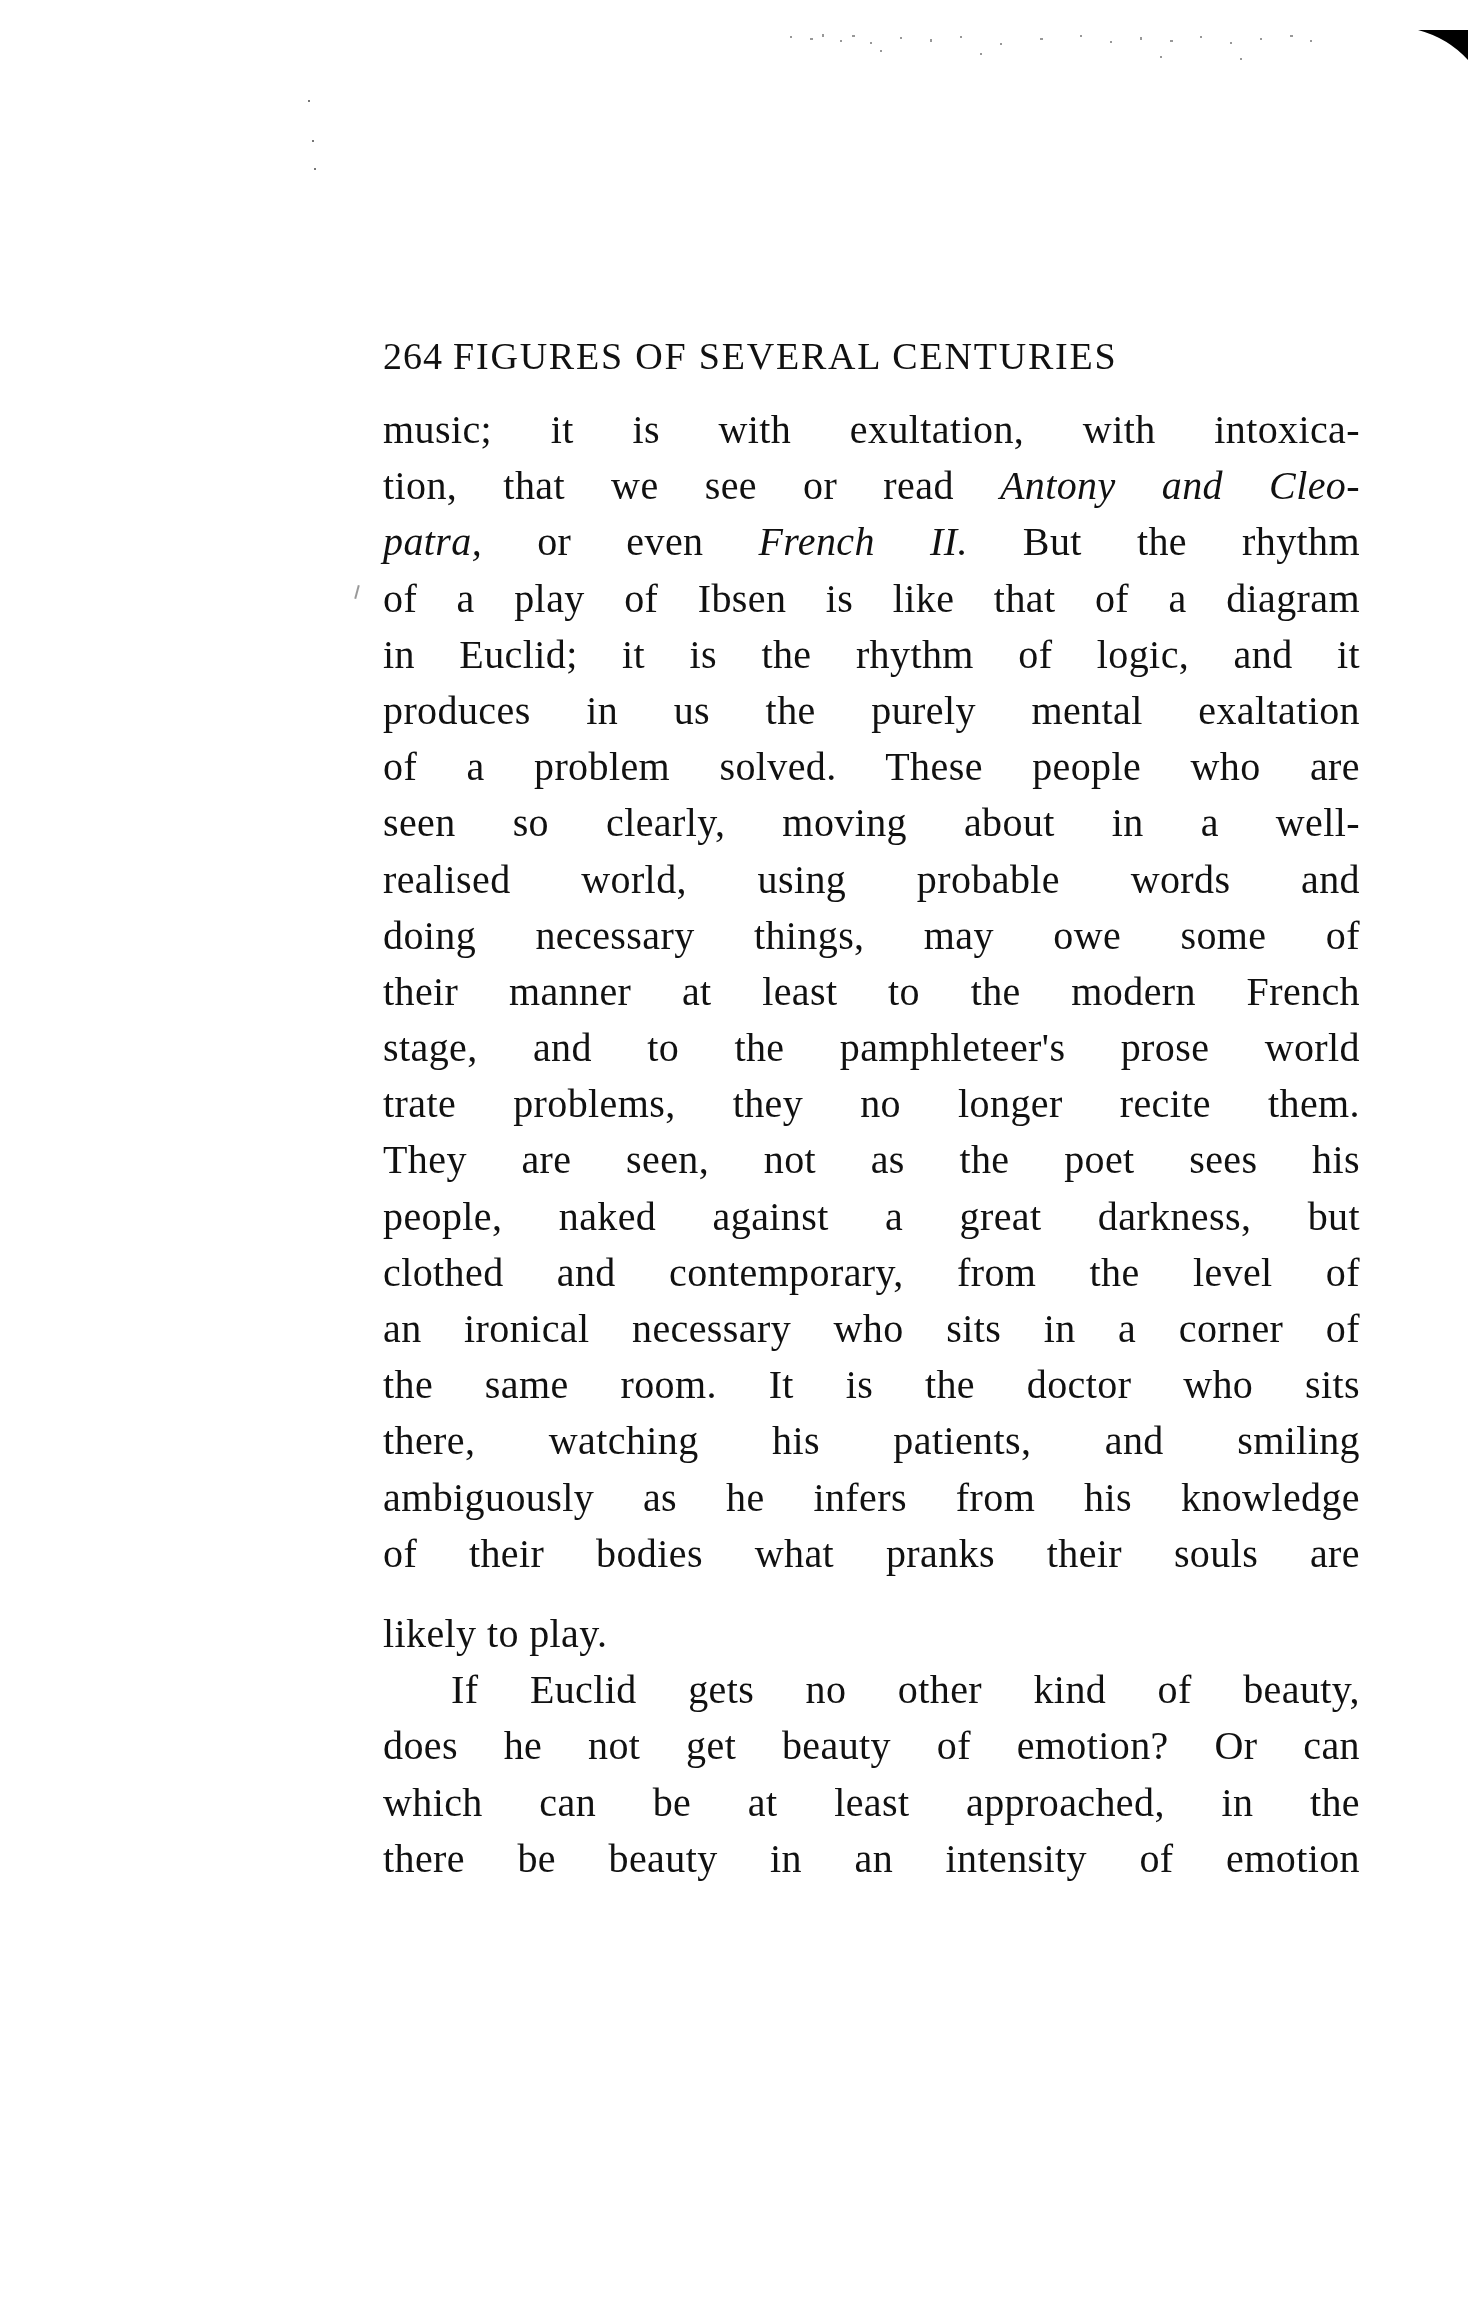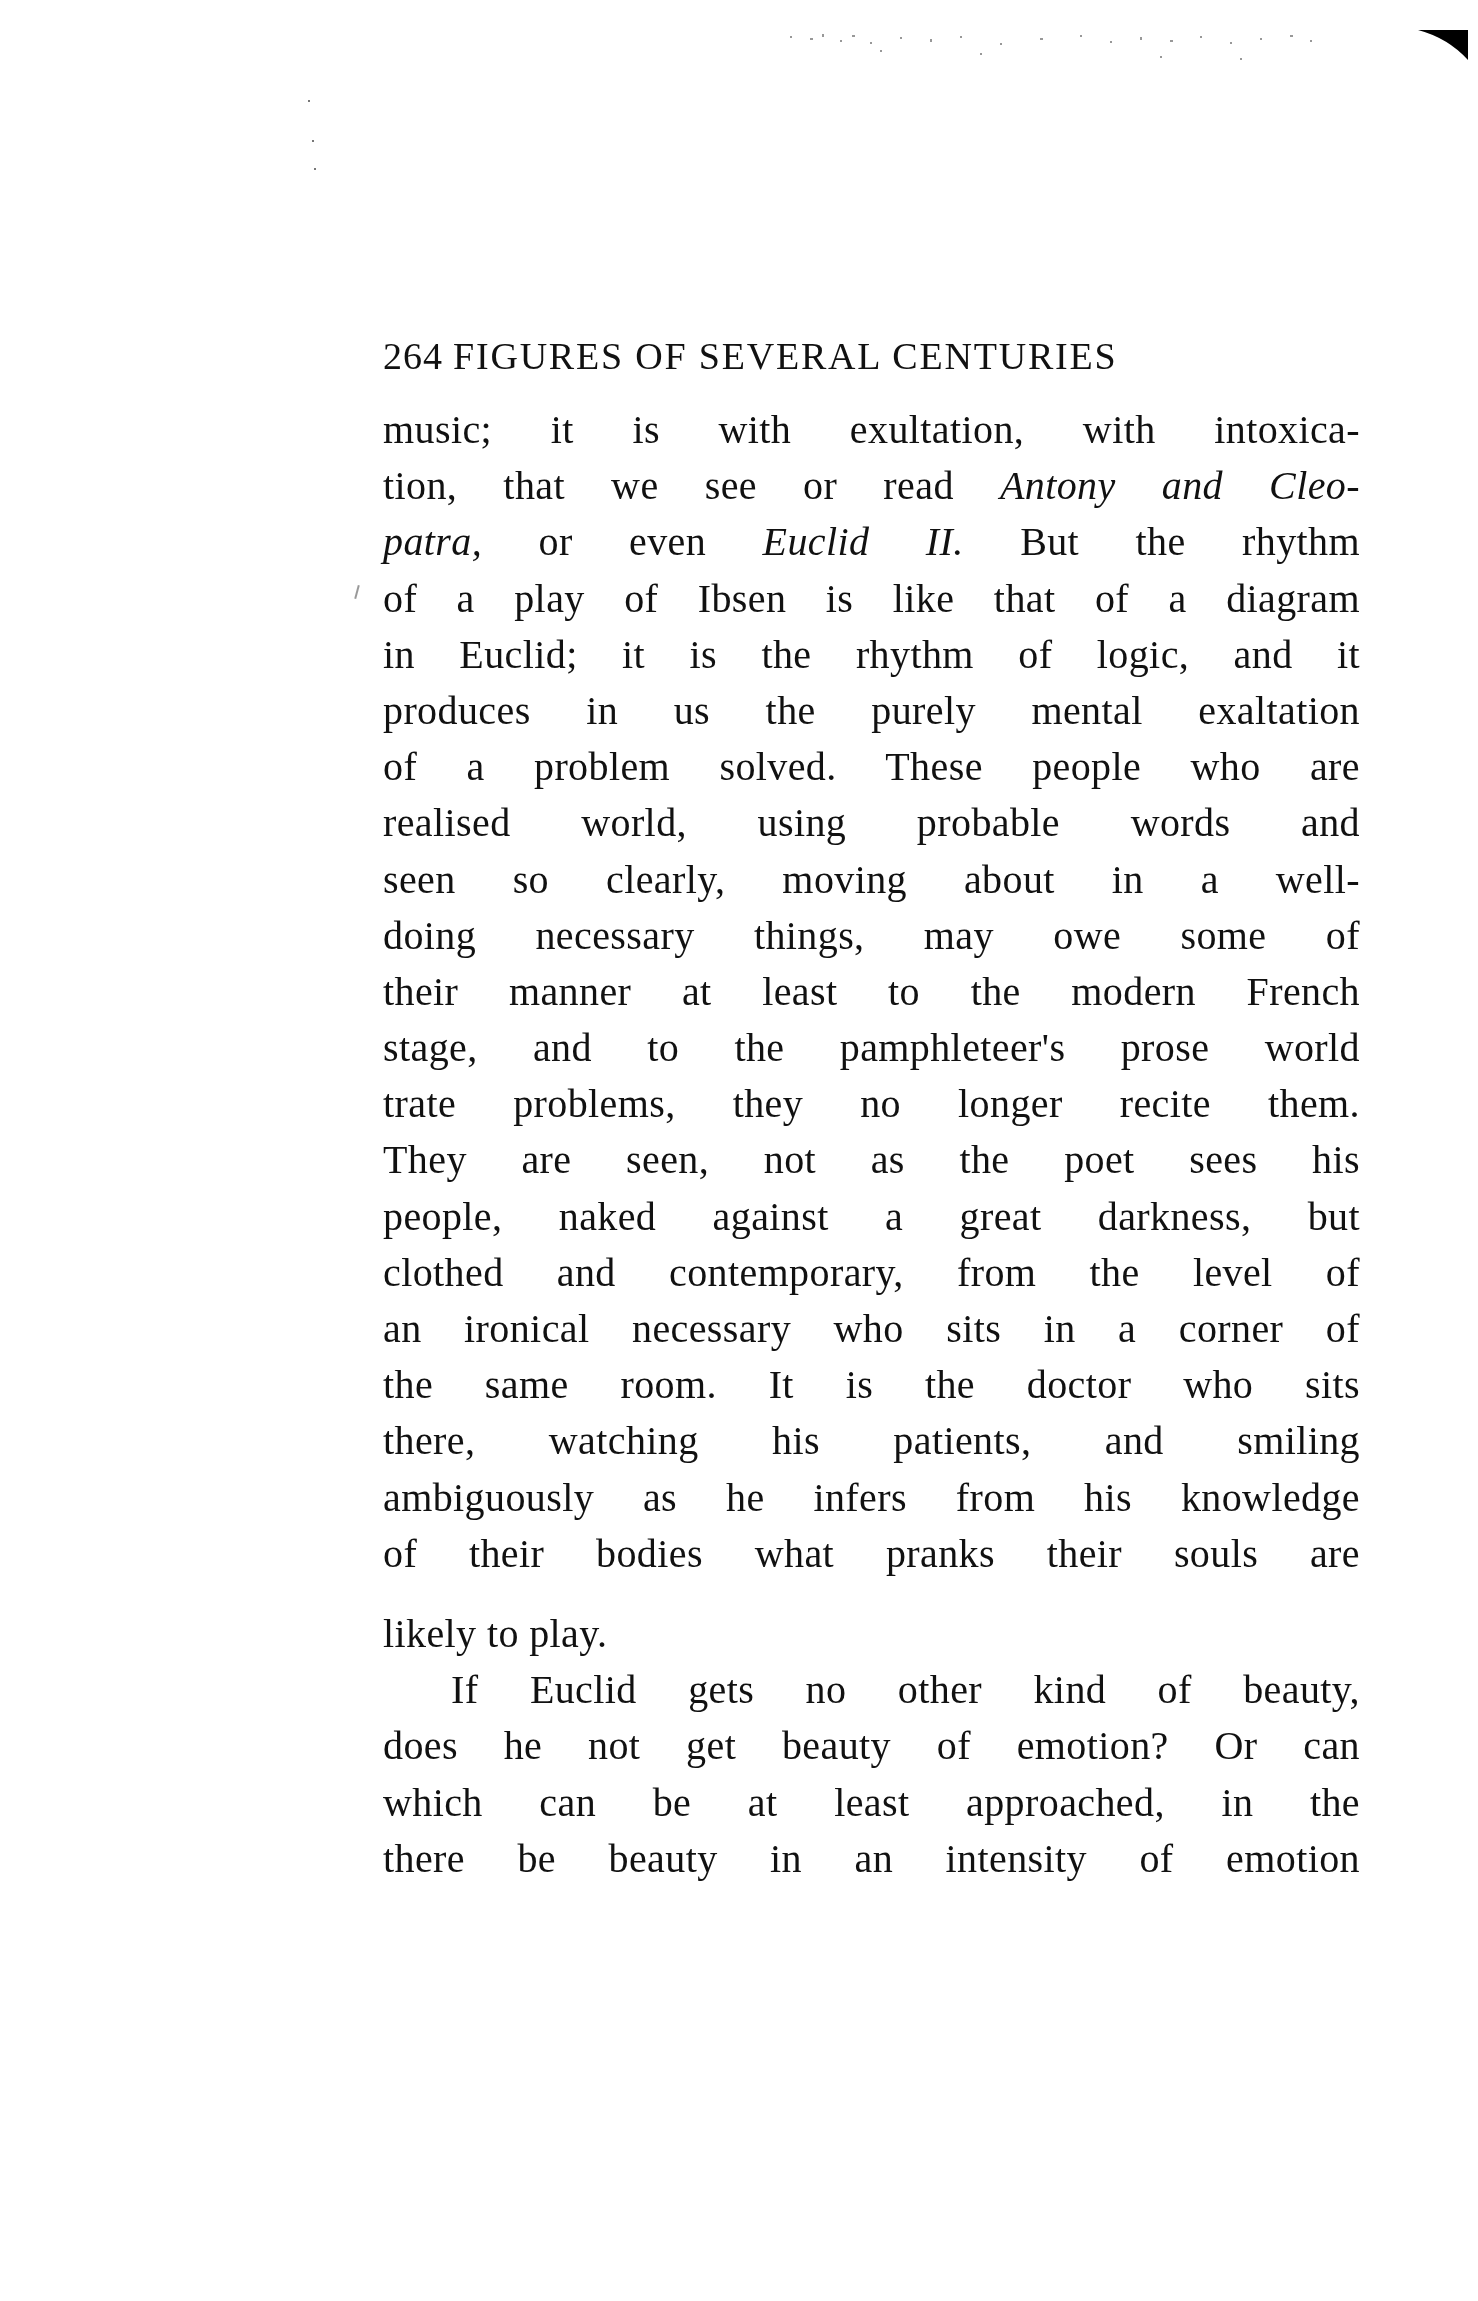--- a/index.html
+++ b/index.html
@@ -77,27 +77,27 @@
   <div class="mark"></div>
 
   <div class="header">
     <span class="num">264</span>
     <span class="title">FIGURES OF SEVERAL CENTURIES</span>
   </div>
 
   <div class="body">
     <div class="line">music; it is with exultation, with intoxica-</div>
     <div class="line"><span>tion, that we see or read </span><i>Antony and Cleo-</i></div>
-    <div class="line"><i>patra,</i><span> or even </span><i>Euclid II.</i><span>  But the rhythm</span></div>
+    <div class="line"><i>patra,</i><span> or even </span><i>French II.</i><span>  But the rhythm</span></div>
     <div class="line">of a play of Ibsen is like that of a diagram</div>
     <div class="line">in Euclid; it is the rhythm of logic, and it</div>
     <div class="line">produces in us the purely mental exaltation</div>
     <div class="line">of a problem solved.  These people who are</div>
+    <div class="line">seen so clearly, moving about in a well-</div>
     <div class="line">realised world, using probable words and</div>
-    <div class="line">seen so clearly, moving about in a well-</div>
     <div class="line">doing necessary things, may owe some of</div>
     <div class="line">their manner at least to the modern French</div>
     <div class="line">stage, and to the pamphleteer's prose world</div>
     <div class="line">trate problems, they no longer recite them.</div>
     <div class="line">They are seen, not as the poet sees his</div>
     <div class="line">people, naked against a great darkness, but</div>
     <div class="line">clothed and contemporary, from the level of</div>
     <div class="line">an ironical necessary who sits in a corner of</div>
     <div class="line">the same room.  It is the doctor who sits</div>
     <div class="line">there, watching his patients, and smiling</div>

